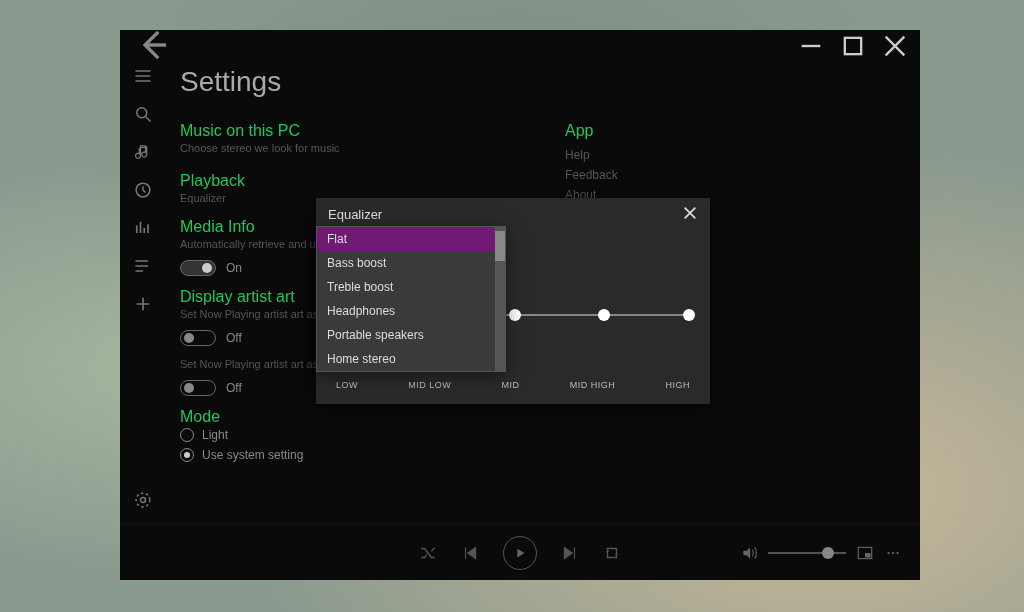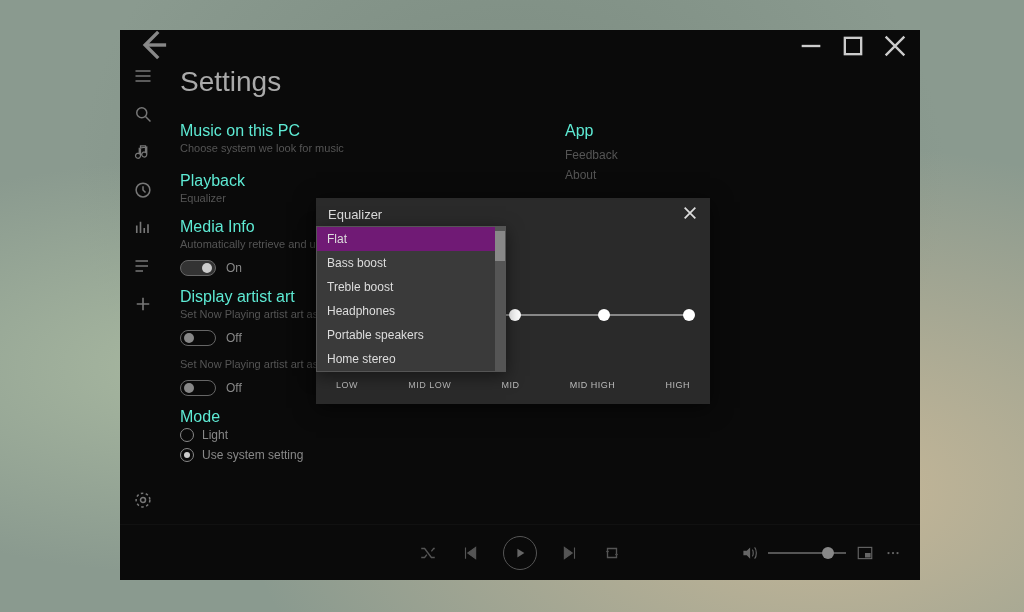--- a/index.html
+++ b/index.html
@@ -11,21 +11,21 @@
   .titlebar-right { display: flex; }
   .tbtn { width: 42px; height: 28px; display: flex; align-items: center; justify-content: center; color: #ccc; font-size: 10px; }
   .window-body { flex: 1; display: flex; position: relative; }
   .sidebar { width: 46px; display: flex; flex-direction: column; align-items: center; padding-top: 4px; gap: 18px; color: #666; }
   .sidebar .sicon { width: 20px; height: 20px; display: flex; align-items: center; justify-content: center; }
   .sidebar .spacer { flex: 1; }
   .main { flex: 1; padding: 4px 30px 0 14px; color: #888; position: relative; }
   .page-title { font-size: 28px; font-weight: 300; color: #aaa; margin-bottom: 18px; }
   .columns { display: flex; gap: 60px; }
   .col { flex: 1; }
-  .section-h { font-size: 16px; color: #5eead4; margin-top: 6px; margin-bottom: 2px; }
+  .section-h { font-size: 16px; color: #22c55e; margin-top: 6px; margin-bottom: 2px; }
   .section-sub { font-size: 11px; color: #555; margin-bottom: 10px; }
   .link-item { font-size: 12px; color: #555; margin-bottom: 6px; display: block; }
   .toggle-row { display: flex; align-items: center; gap: 10px; margin-bottom: 12px; }
   .toggle { width: 36px; height: 16px; border-radius: 8px; border: 1px solid #666; position: relative; }
   .toggle::after { content: ""; position: absolute; width: 10px; height: 10px; border-radius: 50%; background: #888; top: 2px; }
   .toggle.on { background: #333; }
   .toggle.on::after { right: 3px; background: #ccc; }
   .toggle.off::after { left: 3px; }
   .toggle-label { font-size: 12px; color: #888; }
   .radio-row { display: flex; align-items: center; gap: 8px; margin-bottom: 6px; font-size: 12px; color: #888; }
@@ -135,21 +135,21 @@
             <circle cx="8" cy="8" r="5.5" stroke="#777" stroke-width="1.2" fill="none" stroke-dasharray="2 2"></circle>
           </svg>
         </div>
     </div>
 
     <div class="main">
       <div class="page-title">Settings</div>
       <div class="columns">
         <div class="col">
           <div class="section-h">Music on this PC</div>
-          <div class="section-sub">Choose system we look for music</div>
+          <div class="section-sub">Choose stereo we look for music</div>
 
           <div class="section-h" style="margin-top:18px">Playback</div>
           <div class="section-sub">Equalizer</div>
 
           <div class="section-h" style="margin-top:14px">Media Info</div>
           <div class="section-sub">Automatically retrieve and update</div>
           <div class="toggle-row">
             <div class="toggle on"></div>
             <div class="toggle-label">On</div>
           </div>
@@ -173,20 +173,21 @@
             </div>
           <div class="radio-row">
               <div class="radio sel"></div>
               <span>Use system setting</span>
             </div>
         </div>
 
         <div class="col">
           <div class="section-h">App</div>
           <div style="height:6px"></div>
+          <a class="link-item">Help</a>
           <a class="link-item">Feedback</a>
           <a class="link-item">About</a>
         </div>
       </div>
     </div>
   </div>
 
   <div class="playbar">
     <div class="pbtn">
         <svg viewBox="0 0 16 16">

